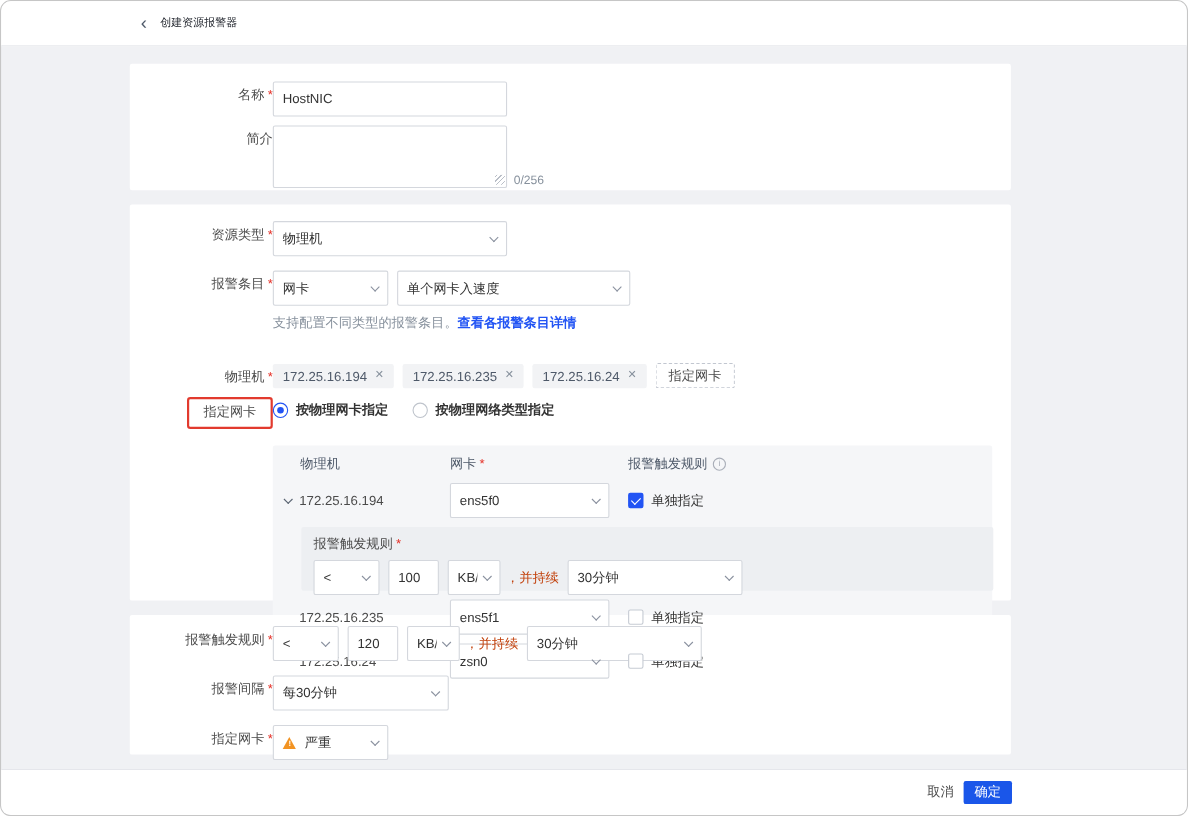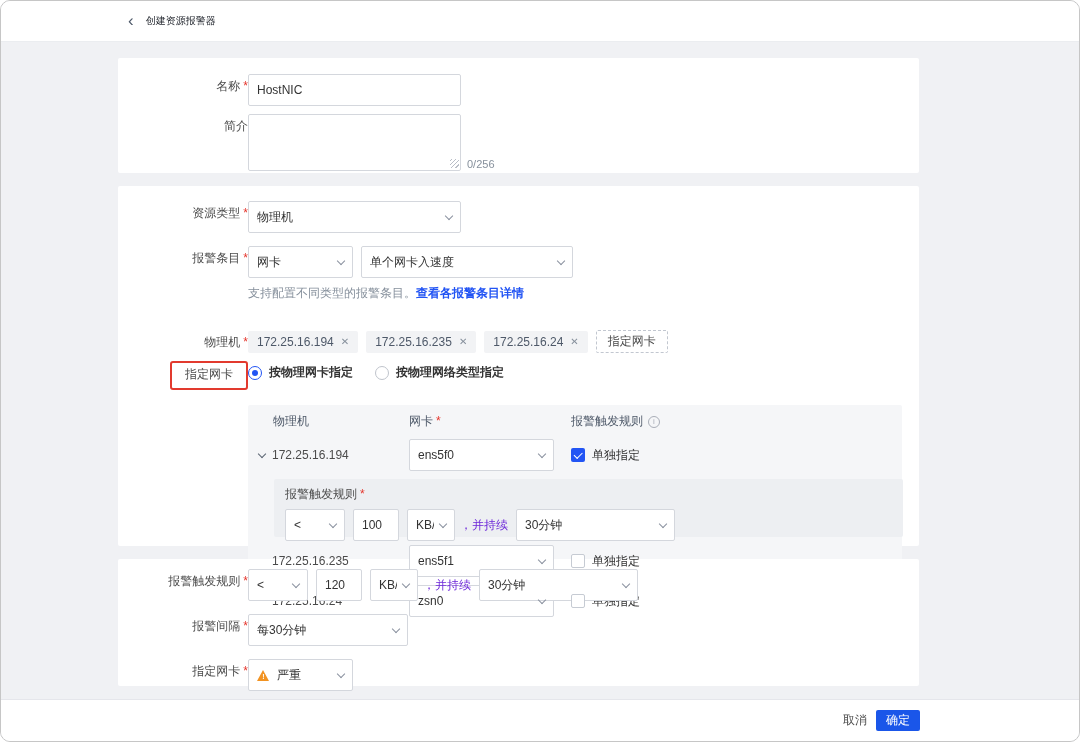--- a/index.html
+++ b/index.html
@@ -147,21 +147,21 @@
   .cb-label { font-size: 12px; color: #333; }
 
   
   .sub-panel {
     width: 629px; margin: 0 0 8px 15px; height: 58px;
     background: #edeff2; border-radius: 2px;
     padding: 7px 0 0 11px;
   }
   .sub-label { font-size: 12px; color: #4c4c4c; margin-bottom: 6px; }
   .rule-line { display: flex; align-items: center; gap: 8px; font-size: 12px; color: #333; }
-  .dur-prefix { font-size: 12px; color: #6d28d9; margin: 0 0 0 -3px; white-space: nowrap; }
+  .dur-prefix { font-size: 12px; color: #c2410c; margin: 0 0 0 -3px; white-space: nowrap; }
 
   
   .warn-icon { position: relative; width: 13px; height: 11px; display: inline-block; flex: 0 0 auto; margin-right: 7px; }
   .warn-tri {
     position: absolute; left: 0; top: 0; width: 0; height: 0;
     border-left: 6.5px solid transparent; border-right: 6.5px solid transparent;
     border-bottom: 11px solid #f29322;
   }
   .warn-mark {
     position: absolute; left: 0; right: 0; top: 3px; text-align: center;

